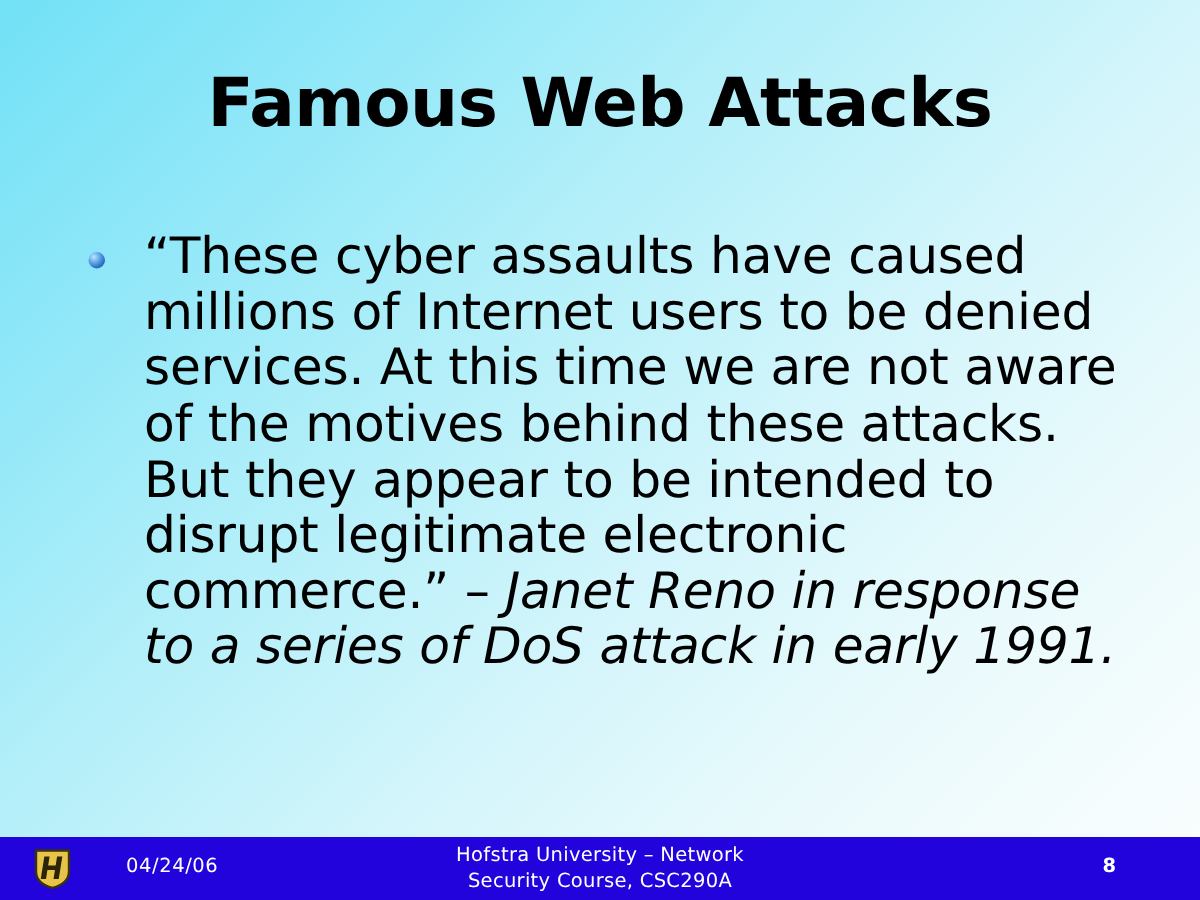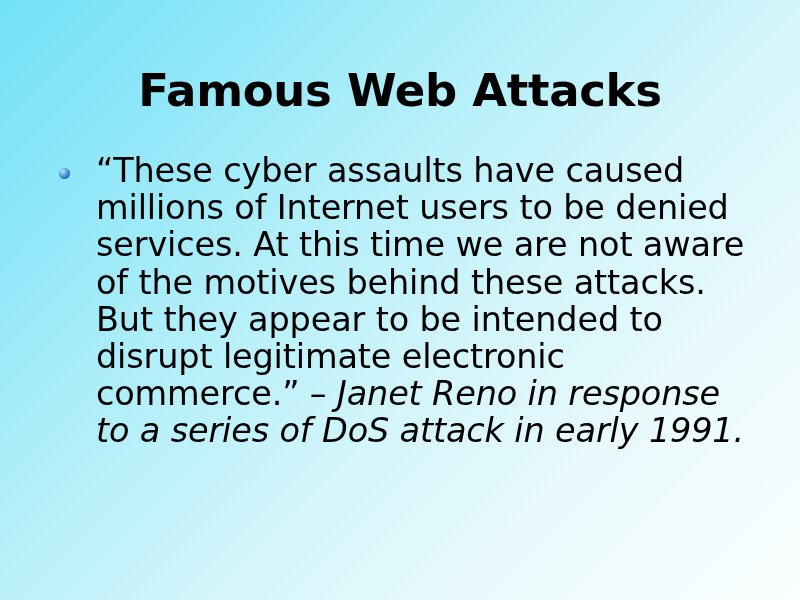--- a/index.html
+++ b/index.html
@@ -29,21 +29,20 @@
     position:absolute;
     left:40px; top:44px;
     width:720px;
     text-align:center;
     font-size:45px;
     font-weight:bold;
     line-height:1.12;
     color:#000000;
     letter-spacing:-0.3px;
     font-family:"DejaVu Sans", sans-serif;
-    margin-top:22px;
   }
 
   
   .body-block {
     position:absolute;
     left:52px; top:152px;
     width:700px;
   }
   .bullet-row {
     position:relative;
@@ -119,14 +118,31 @@
 
   <div class="title">Famous Web Attacks</div>
 
   <div class="body-block">
     <div class="bullet-row">
       <span class="bullet-dot"></span>
       <div class="quote-text"><span>“These cyber assaults have caused millions of Internet users to be denied services. At this time we are not aware of the motives behind these attacks. But they appear to be intended to disrupt legitimate electronic commerce.” – </span><span class="attrib">Janet Reno in response to a series of DoS attack in early 1991.</span></div>
     </div>
   </div>
 
+  <div class="footer">
+
+    <svg class="footer-logo" viewBox="0 0 26 28">
+      <path d="M2 2 H24 V16 Q24 24 13 27 Q2 24 2 16 Z" fill="#E8C349" stroke="#3A3208" stroke-width="1.6"></path>
+      <path d="M7 6 L10.5 6 L10.5 12 L15.5 12 L15.5 6 L19 6
+               L19 21 L15.5 21 L15.5 15 L10.5 15 L10.5 21 L7 21 Z" fill="#2C2505" transform="skewX(-9) translate(1.5,0)"></path>
+    </svg>
+
+    <div class="footer-date">04/24/06</div>
+
+    <div class="footer-center">
+      <div>Hofstra University – Network</div>
+      <div>Security Course, CSC290A</div>
+    </div>
+
+    <div class="footer-page">8</div>
+  </div>
 
 </div>
 
 </body></html>

